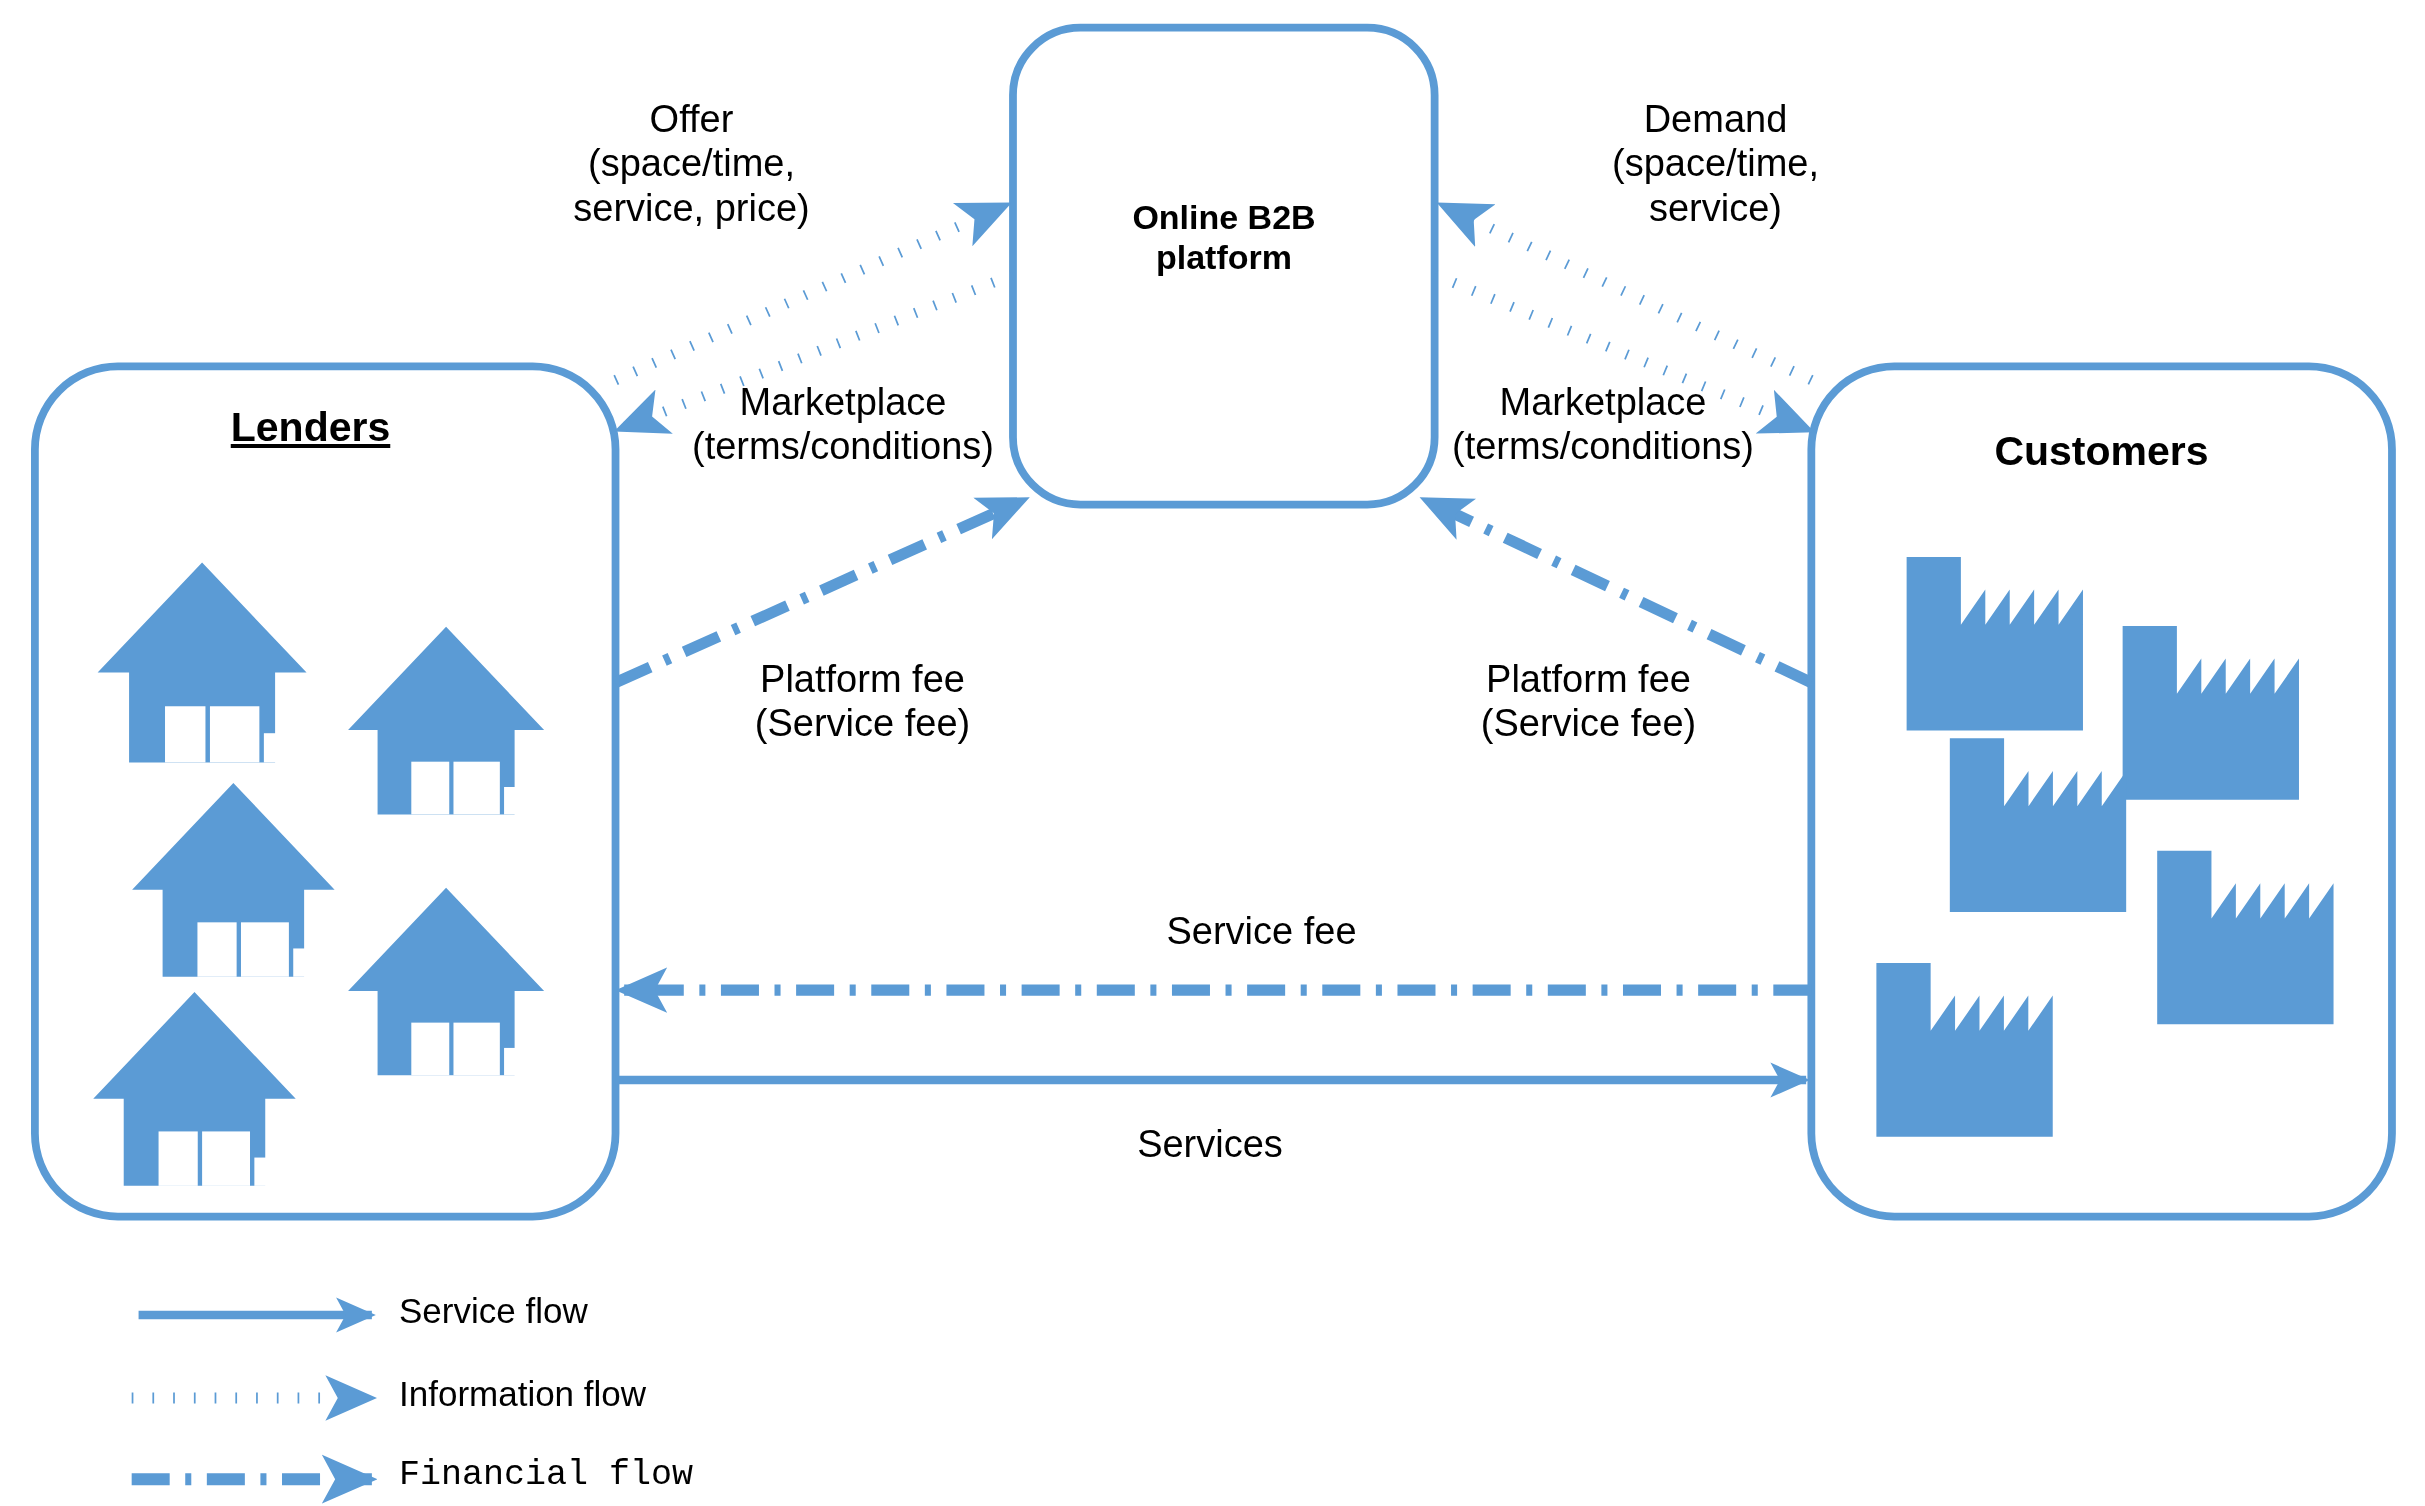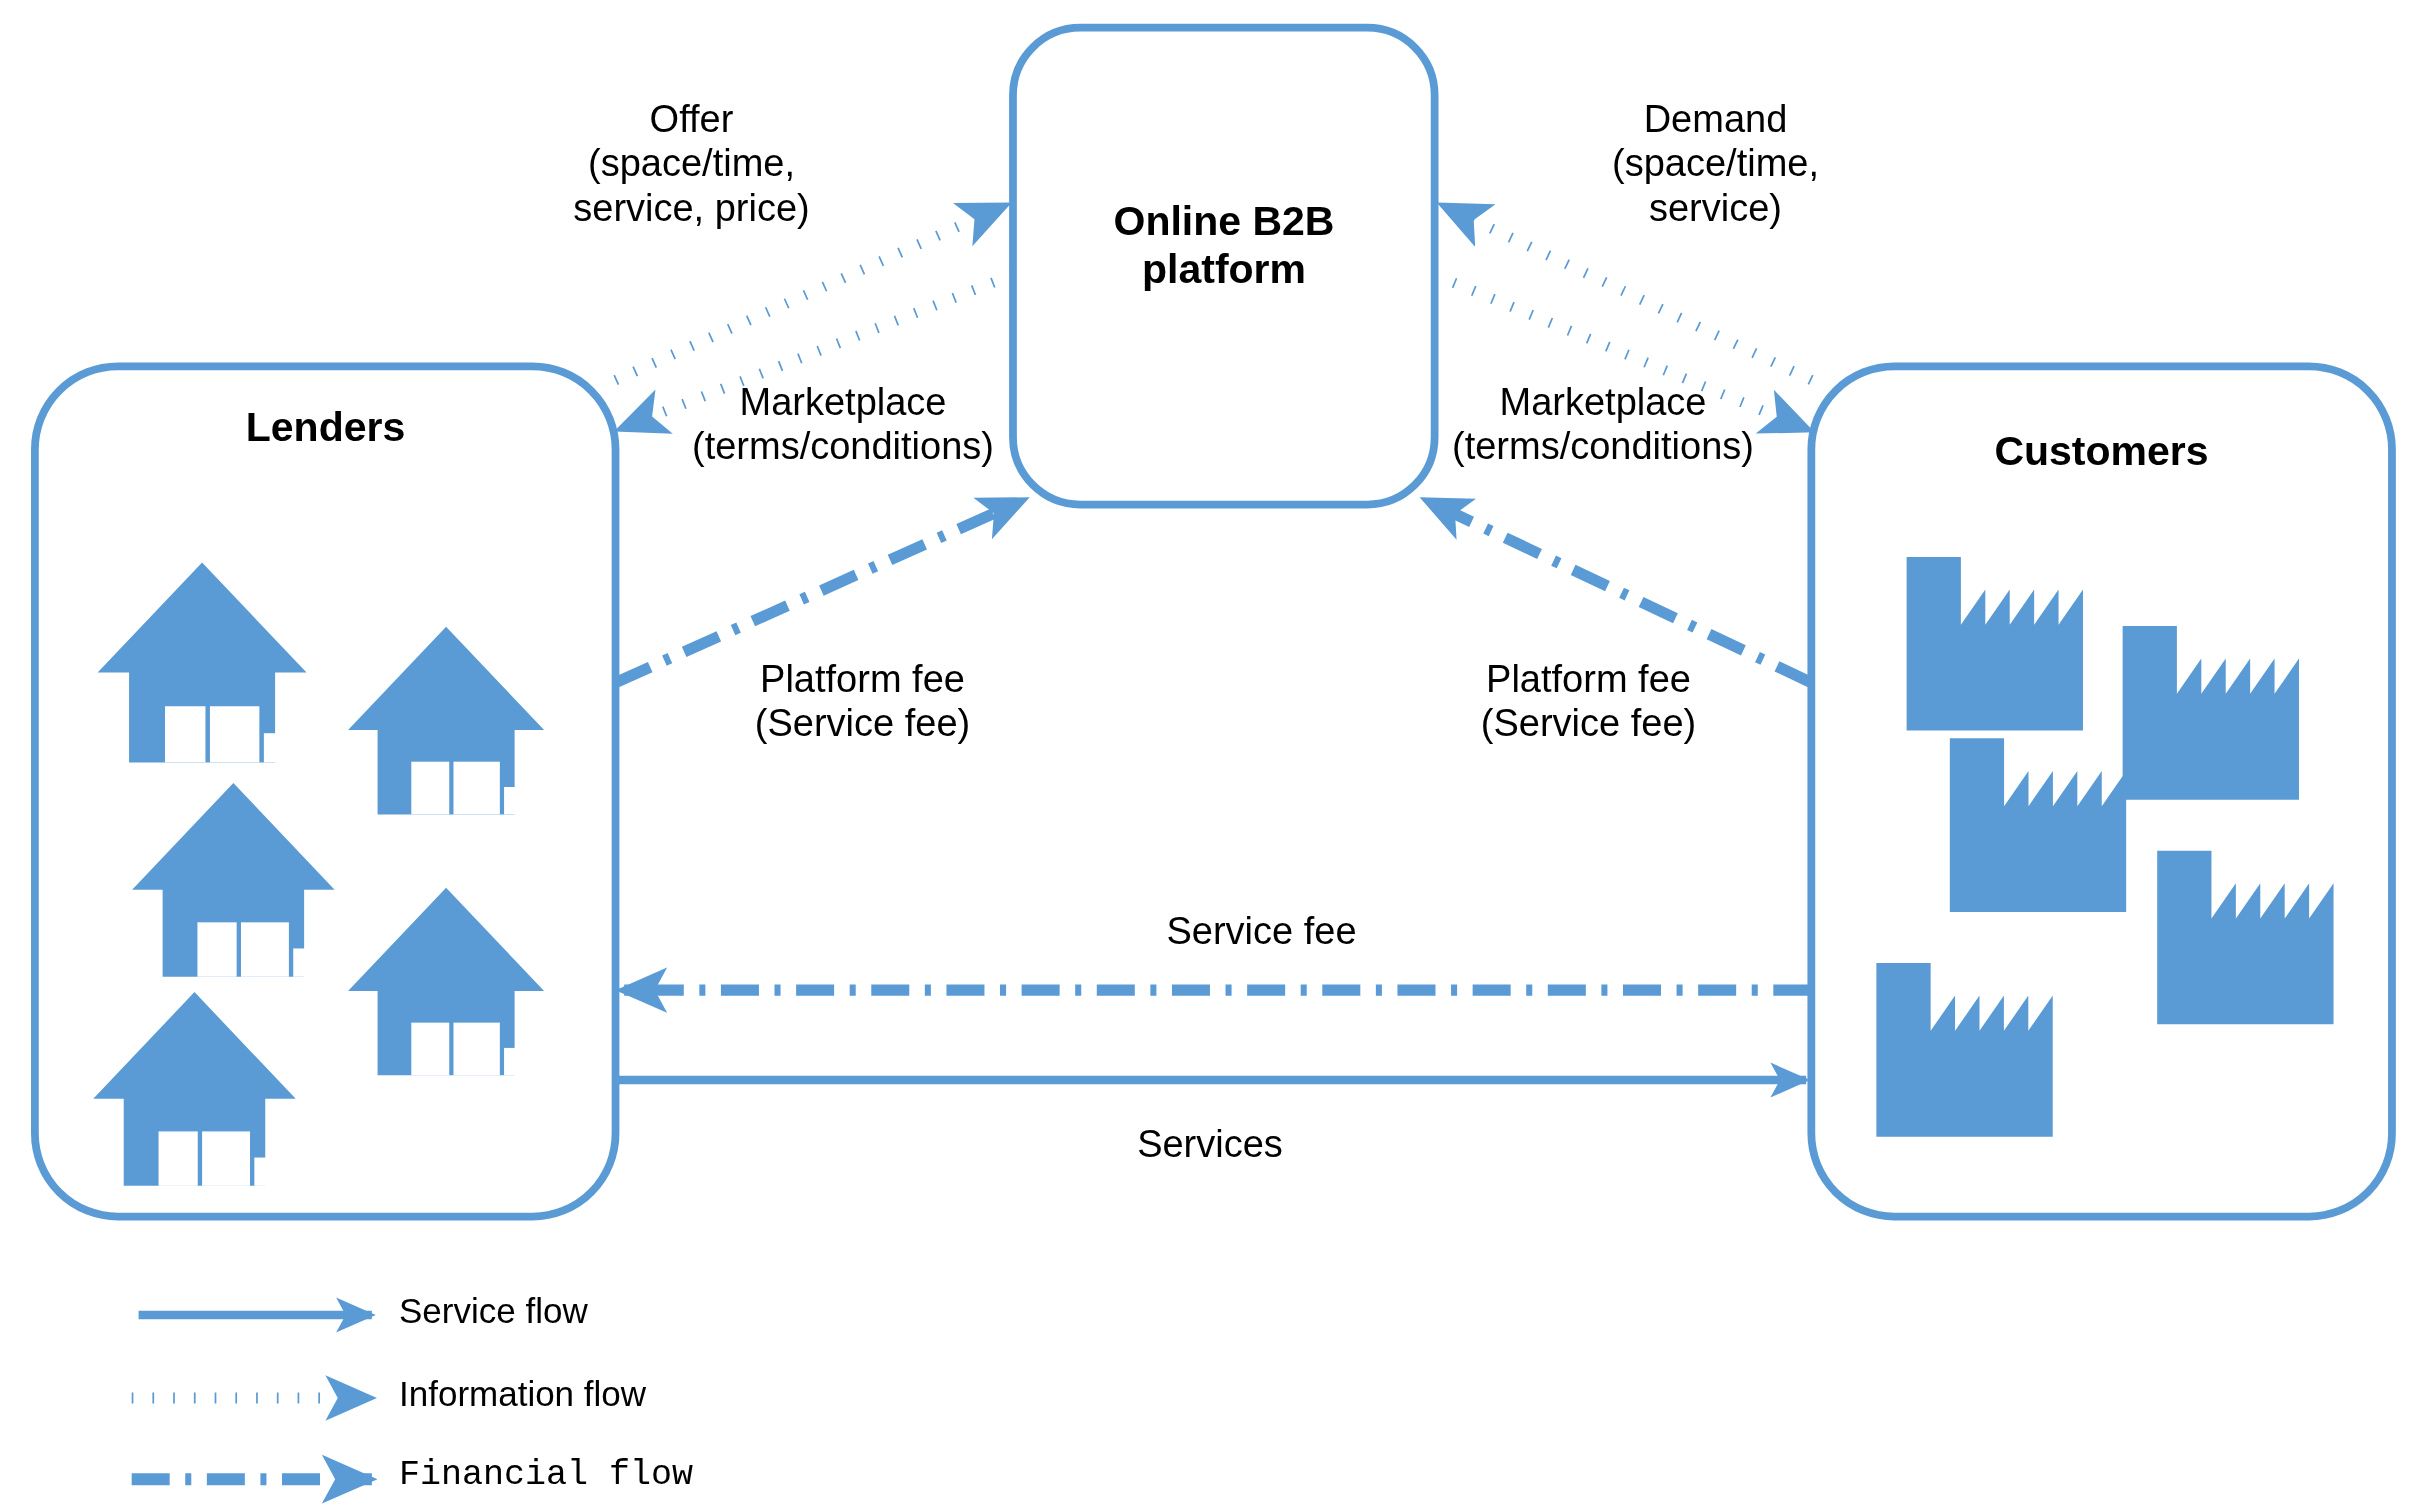--- a/index.html
+++ b/index.html
@@ -91,23 +91,23 @@
 
   <line x1="2096" y1="1146" x2="718" y2="1146" stroke="#5B9BD5" stroke-width="13" stroke-linecap="butt" stroke-dasharray="44 18 7 18" marker-end="url(#ah2)"></line>
 
   <line x1="712" y1="1250" x2="2090" y2="1250" stroke="#5B9BD5" stroke-width="10" marker-end="url(#ah2)"></line>
 
   <line x1="160" y1="1522" x2="430" y2="1522" stroke="#5B9BD5" stroke-width="10" marker-end="url(#ah2)"></line>
   <line x1="152" y1="1618" x2="430" y2="1618" stroke="#5B9BD5" stroke-width="13" stroke-linecap="butt" stroke-dasharray="2 22" marker-end="url(#ah2)"></line>
   <line x1="152" y1="1712" x2="430" y2="1712" stroke="#5B9BD5" stroke-width="14" stroke-linecap="butt" stroke-dasharray="44 18 7 18" marker-end="url(#ah2)"></line>
 </svg>
 
-<div class="node-title" style="left:35px;top:403px;width:581px;">Lenders</div>
+<div class="node-title" style="left:20px;top:403px;width:581px;text-decoration:underline;">Lenders</div>
 
-<div class="node-title" style="left:1013px;top:197px;width:422px;font-size:41px;">Online B2B
+<div class="node-title" style="left:1013px;top:197px;width:422px;font-size:34px;">Online B2B
 platform</div>
 
 <div class="node-title" style="left:1811px;top:427px;width:581px;">Customers</div>
 
 <div class="lbl" style="left:523px;top:97px;width:337px;">Offer
 (space/time,
 service, price)</div>
 
 <div class="lbl" style="left:1547px;top:97px;width:337px;">Demand
 (space/time,

